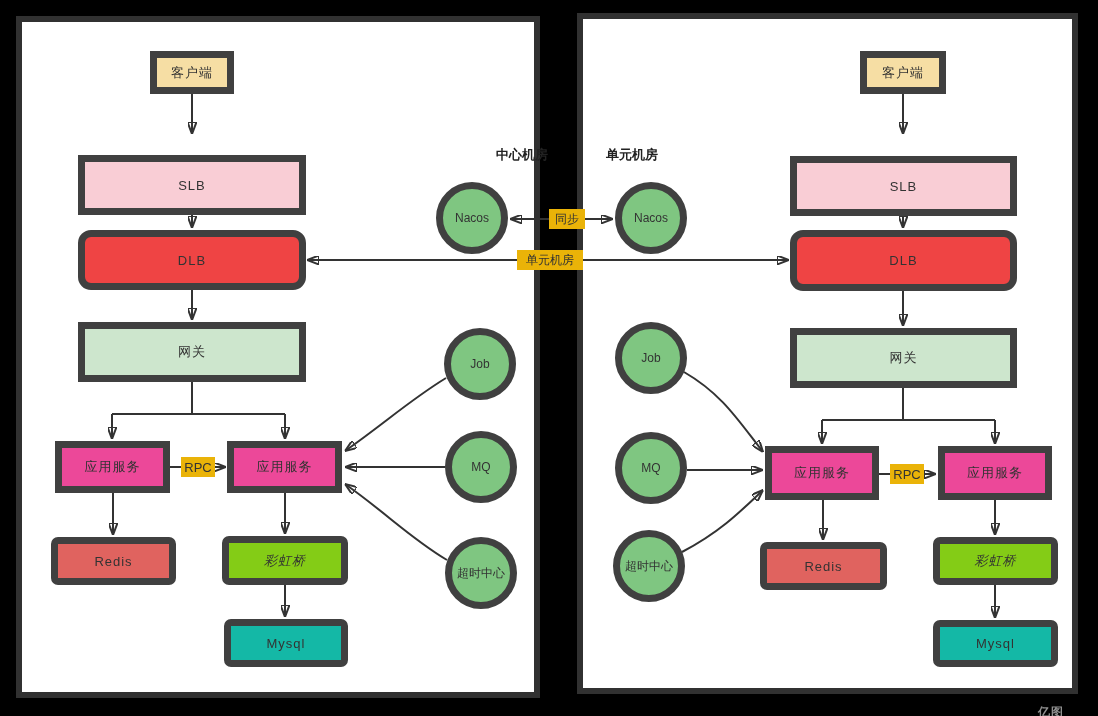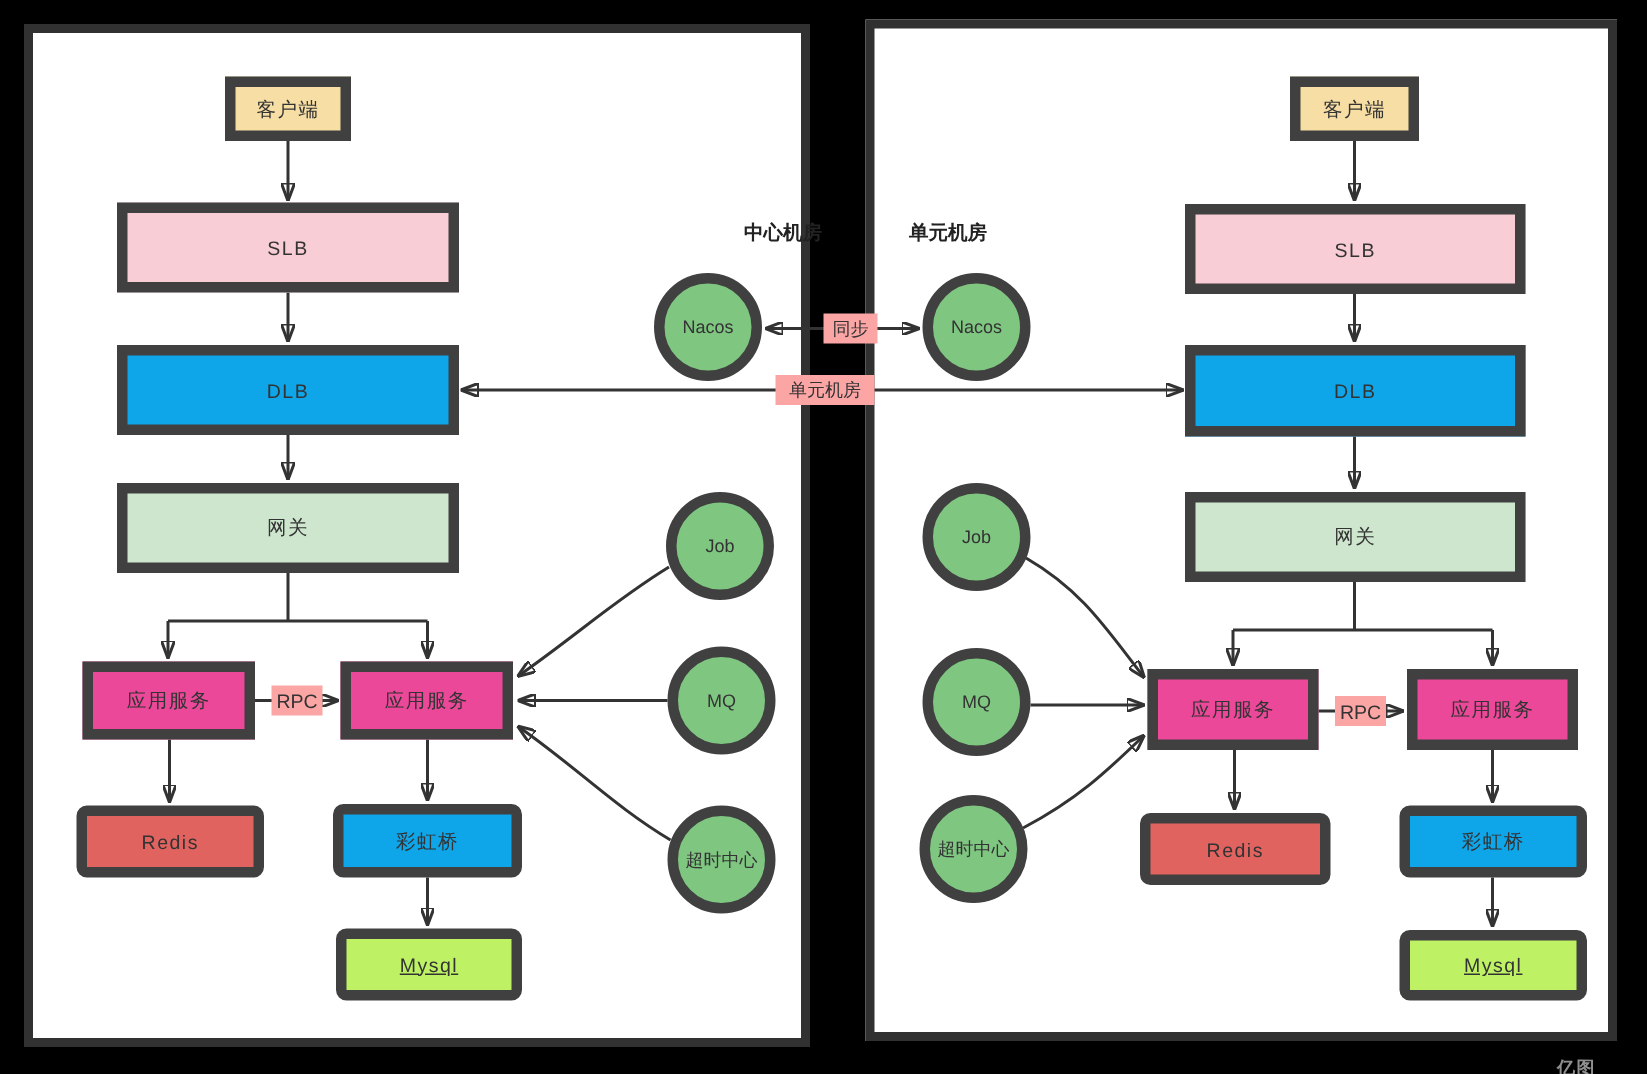--- a/index.html
+++ b/index.html
@@ -10,30 +10,30 @@
   }
   .panel{position:absolute;background:#ffffff;border:6px solid #313131;box-sizing:border-box;z-index:1;}
   .box{
     position:absolute;display:flex;align-items:center;justify-content:center;
     border:7px solid #404040;box-sizing:border-box;
     font-size:13px;color:#333333;z-index:3;letter-spacing:1px;
   }
   .rounded{border-radius:7px;}
   .circle{border-radius:50%;font-size:12px;letter-spacing:0;}
   .c-client{background:#f6dea4;}
-  .c-slb{background:#f9cdd5;}
-  .c-dlb{background:#0ea5e9;}
+  .c-slb{background:#f9cdd5;margin-top:20px;}
+  .c-dlb{background:#ef4444;border-radius:13px;}
   .c-gateway{background:#cde6cd;}
   .c-app{background:#ec4899;}
   .c-redis{background:#e0635f;}
-  .c-rainbow{background:#0ea5e9;}
-  .c-mysql{background:#bef264;text-decoration:underline;}
+  .c-rainbow{background:#84cc16;font-style:italic;}
+  .c-mysql{background:#14b8a6;}
   .c-green{background:#7fc681;}
   .tag{
-    position:absolute;z-index:4;background:#fca5a5;color:#333333;
+    position:absolute;z-index:4;background:#eab308;color:#333333;
     font-size:12px;display:flex;align-items:center;justify-content:center;
   }
   .room-label{
     position:absolute;z-index:4;color:#222222;font-weight:bold;font-size:13px;
   }
   svg.connectors{position:absolute;left:0;top:0;z-index:2;}
   svg.connectors path, svg.connectors line{stroke:#333333;stroke-width:2;fill:none;}
   .watermark{position:absolute;z-index:5;color:#8f8f8f;font-size:12px;font-weight:bold;letter-spacing:1px;}
 </style>
 </head>

